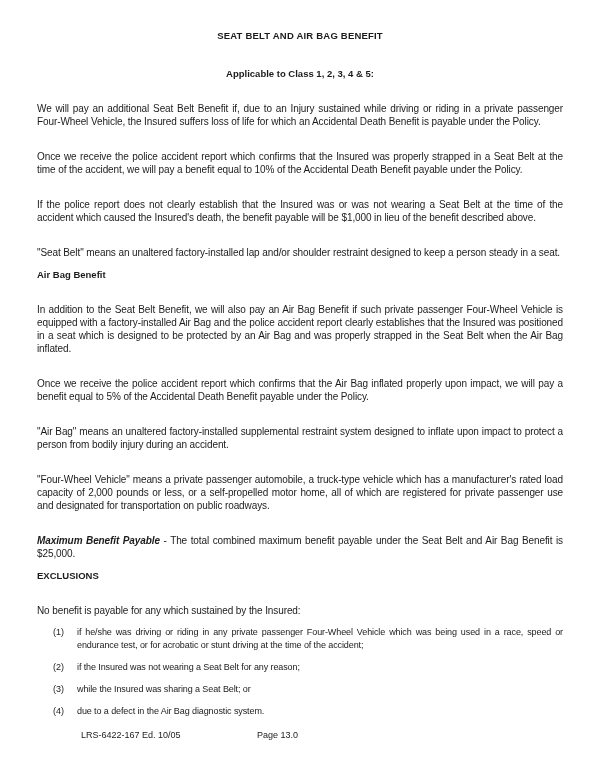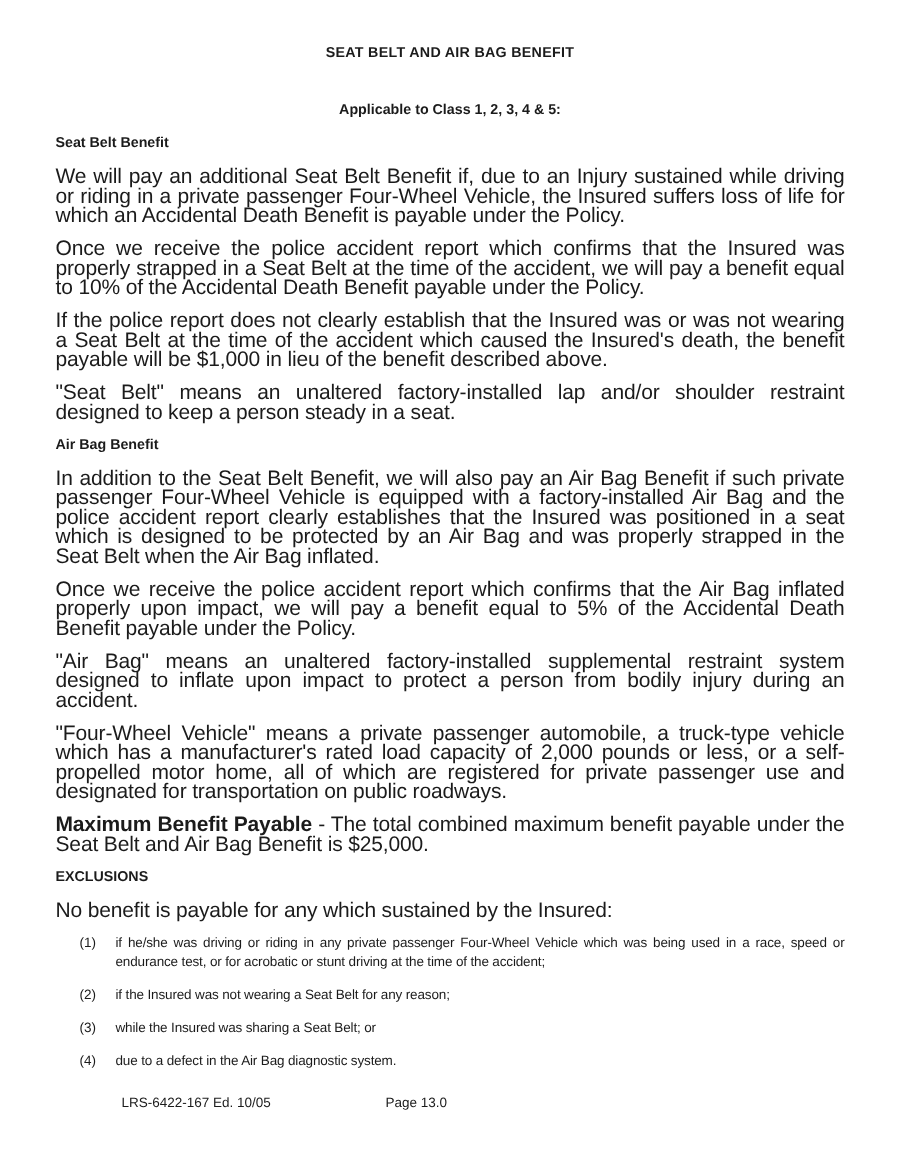--- a/index.html
+++ b/index.html
@@ -20,26 +20,26 @@
   .doc-subtitle {
     text-align:center; font-weight:bold;
     font-size:9.5px; line-height:13px;
     margin-top:25px;
   }
   .heading {
     font-size:9.5px; font-weight:bold; line-height:13px;
     margin-top:9px;
   }
   .para {
-    font-size:14px; line-height:13px;
+    font-size:10px; line-height:13px;
     text-align:justify;
     letter-spacing:-0.1px;
-    margin-top:9px;
+    margin-top:22px;
   }
-  .para .lead-bold { font-weight:bold; }
+  .para .lead-bold { font-weight:bold;font-style:italic; }
   .excl-item {
     display:flex;
     font-size:9px; line-height:13px;
     margin-top:9px;
   }
   .excl-num { flex:none; width:24px; margin-left:16px; }
   .excl-text { flex:1; text-align:justify; letter-spacing:-0.1px; }
   .footer {
     position:absolute; top:729px; left:0; width:600px;
     font-size:9px; line-height:13px;
@@ -48,21 +48,20 @@
   .footer-page { position:absolute; left:257px; top:0; }
 </style>
 </head>
 <body>
 
 <div class="content">
 
   <div class="doc-title">SEAT BELT AND AIR BAG BENEFIT</div>
   <div class="doc-subtitle">Applicable to Class 1, 2, 3, 4 &amp; 5:</div>
 
-  <div class="heading">Seat Belt Benefit</div>
   <div class="para">We will pay an additional Seat Belt Benefit if, due to an Injury sustained while driving or riding in a private passenger Four-Wheel Vehicle, the Insured suffers loss of life for which an Accidental Death Benefit is payable under the Policy.</div>
   <div class="para">Once we receive the police accident report which confirms that the Insured was properly strapped in a Seat Belt at the time of the accident, we will pay a benefit equal to 10% of the Accidental Death Benefit payable under the Policy.</div>
   <div class="para">If the police report does not clearly establish that the Insured was or was not wearing a Seat Belt at the time of the accident which caused the Insured's death, the benefit payable will be $1,000 in lieu of the benefit described above.</div>
   <div class="para">"Seat Belt" means an unaltered factory-installed lap and/or shoulder restraint designed to keep a person steady in a seat.</div>
 
   <div class="heading">Air Bag Benefit</div>
   <div class="para">In addition to the Seat Belt Benefit, we will also pay an Air Bag Benefit if such private passenger Four-Wheel Vehicle is equipped with a factory-installed Air Bag and the police accident report clearly establishes that the Insured was positioned in a seat which is designed to be protected by an Air Bag and was properly strapped in the Seat Belt when the Air Bag inflated.</div>
   <div class="para">Once we receive the police accident report which confirms that the Air Bag inflated properly upon impact, we will pay a benefit equal to 5% of the Accidental Death Benefit payable under the Policy.</div>
   <div class="para">"Air Bag" means an unaltered factory-installed supplemental restraint system designed to inflate upon impact to protect a person from bodily injury during an accident.</div>
   <div class="para">"Four-Wheel Vehicle" means a private passenger automobile, a truck-type vehicle which has a manufacturer's rated load capacity of 2,000 pounds or less, or a self-propelled motor home, all of which are registered for private passenger use and designated for transportation on public roadways.</div>

